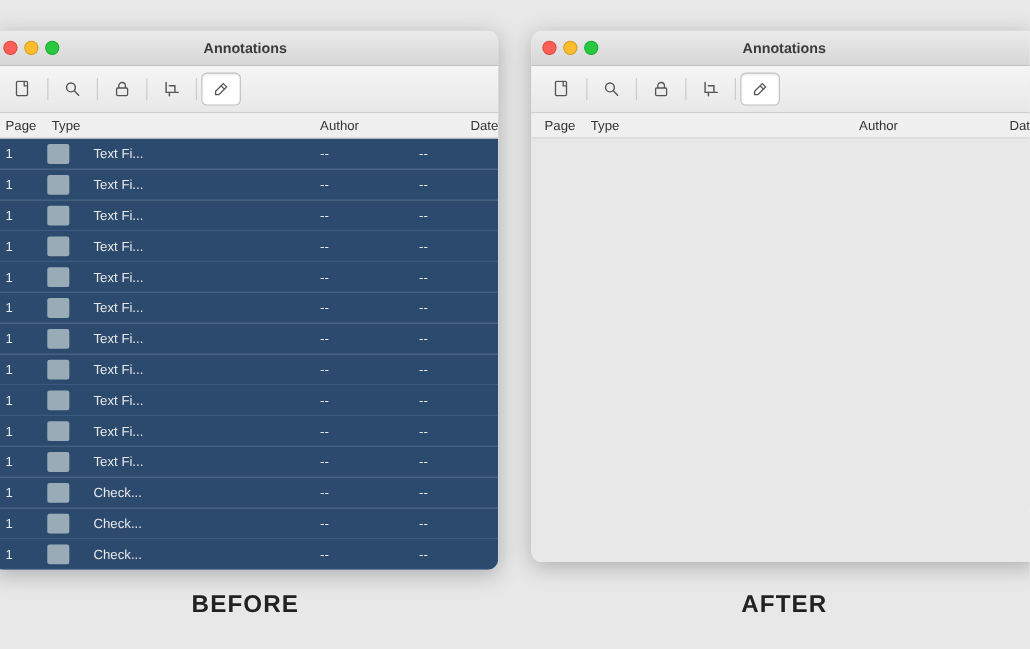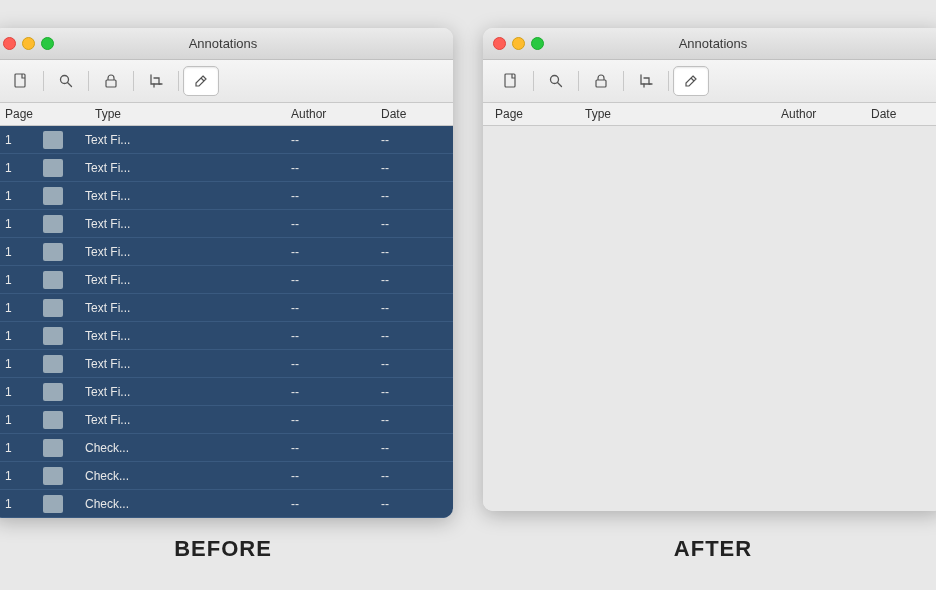--- a/index.html
+++ b/index.html
@@ -54,21 +54,21 @@
       border-radius: 50%;
       border: 1px solid rgba(0,0,0,0.15);
     }
 
     .tl-red { background: #ff5f57; border-color: #e0443e; }
     .tl-yellow { background: #febc2e; border-color: #d4a017; }
     .tl-green { background: #28c840; border-color: #1aac2c; }
 
     .title-bar-text {
       font-size: 13px;
-      font-weight: 400;
+      font-weight: 700;
       color: #3a3a3a;
     }
 
     .toolbar {
       background: linear-gradient(to bottom, #f5f5f5, #e8e8e8);
       border-bottom: 1px solid #c8c8c8;
       display: flex;
       align-items: center;
       padding: 6px 10px;
       gap: 2px;
@@ -102,23 +102,23 @@
     }
 
     .table-header {
       display: flex;
       background: #f0f0f0;
       border-bottom: 1px solid #c8c8c8;
       padding: 4px 0;
     }
 
     .col-page { width: 46px; padding-left: 12px; }
-    .col-type { flex: 1; padding-left: 8px; margin-left: 48px; }
+    .col-type { flex: 1; padding-left: 8px; }
     .col-author { width: 90px; padding-left: 8px; }
-    .col-date { width: 80px; padding-left: 8px; }
+    .col-date { width: 80px; padding-left: 8px; text-align: right; }
 
     .col-header {
       font-size: 12px;
       color: #333;
       font-weight: 400;
     }
 
     .table-body {
       overflow: hidden;
     }

